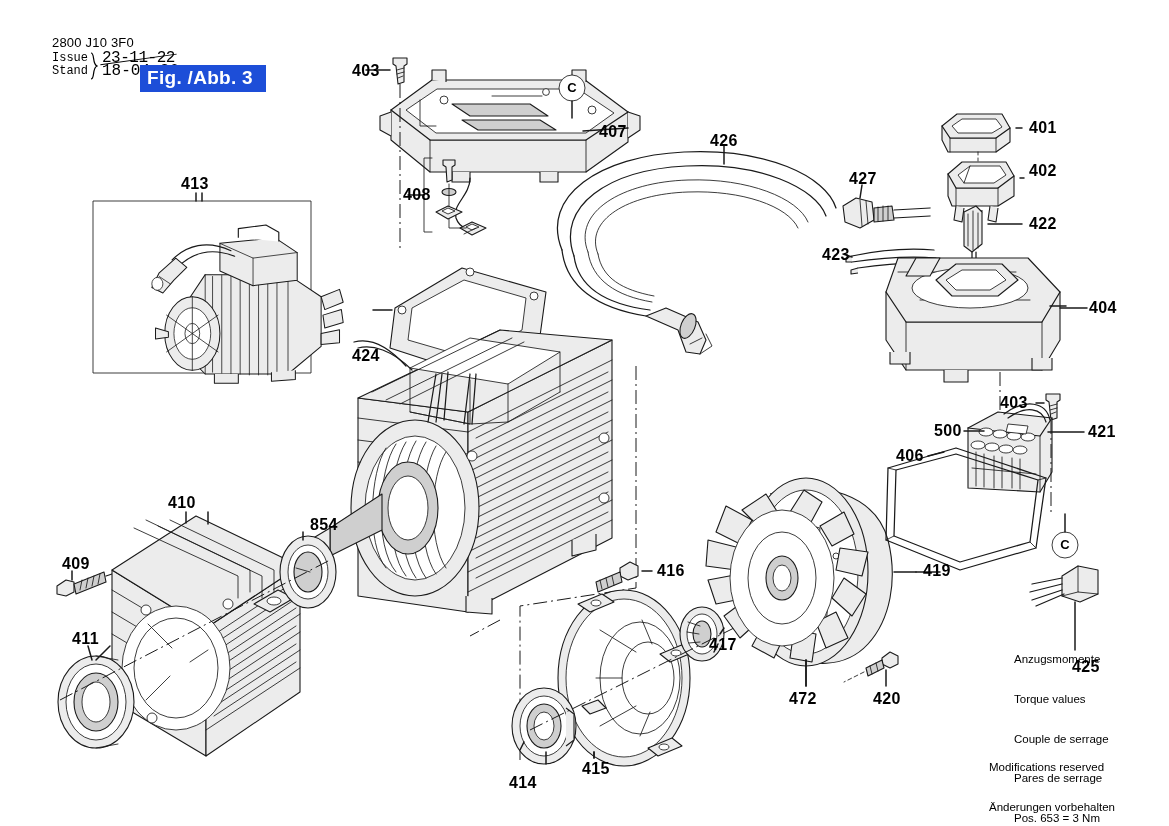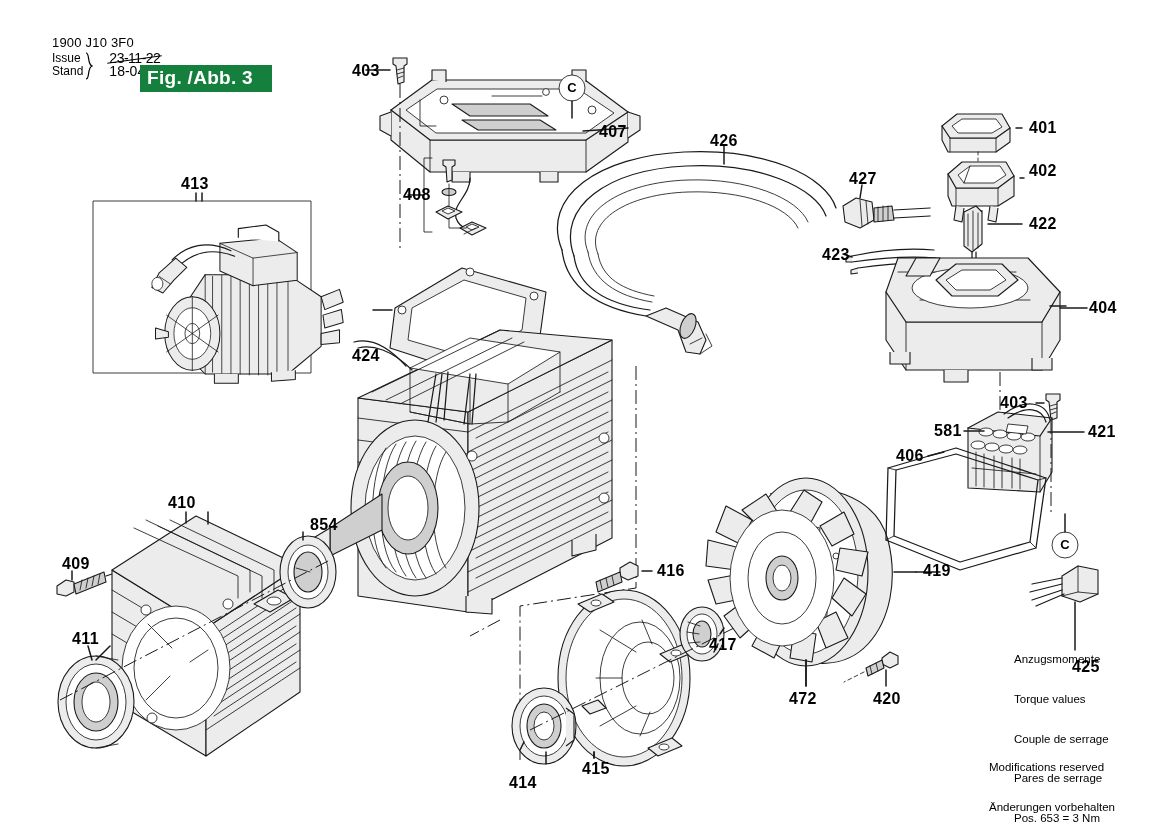--- a/index.html
+++ b/index.html
@@ -6,32 +6,32 @@
   body{
     width:1169px;height:826px;position:relative;overflow:hidden;
     font-family:"Liberation Sans",sans-serif;color:#000;
   }
   #sheet{position:absolute;inset:0;}
   svg.layer{position:absolute;left:0;top:0;width:1169px;height:826px;}
 
   
   .hdr{position:absolute;left:52px;top:36px;}
   .hdr-code{font-size:13px;font-weight:400;letter-spacing:.2px;line-height:14px;}
-  .hdr-row{display:flex;align-items:flex-start;margin-top:2px;}
+  .hdr-row{display:flex;align-items:flex-start;margin-top:2px;font-family:Liberation Mono, monospace;}
   .hdr-labels{font-size:12px;line-height:13px;}
   .hdr-brace{font-size:12px;line-height:13px;margin-left:1px;}
-  .hdr-dates{font-size:14px;line-height:13px;margin-left:16px;position:relative;}
+  .hdr-dates{font-size:16px;line-height:13px;margin-left:4px;position:relative;}
   .struck{position:relative;display:inline-block;letter-spacing:-.5px;}
   .struck::after{
     content:"";position:absolute;left:-2px;right:-2px;top:50%;
     border-top:1.6px solid #000;transform:rotate(-8deg);
   }
   .figbox{
-    position:absolute;left:140px;top:65px;background:#15803d;color:#fff;
-    font-size:19px;font-weight:bold;padding:3px 19px 4px 7px;letter-spacing:.3px;
+    position:absolute;left:140px;top:65px;background:#1d4ed8;color:#fff;
+    font-size:19px;font-weight:bold;padding:3px 13px 4px 7px;letter-spacing:.3px;
     line-height:20px;
   }
 
   
   .pn{
     position:absolute;font-size:16px;font-weight:bold;letter-spacing:.4px;
     white-space:nowrap;line-height:16px;
   }
 
   
@@ -44,21 +44,21 @@
     position:absolute;font-size:13px;font-weight:bold;
     width:22px;height:22px;line-height:22px;text-align:center;
   }
 </style>
 </head>
 <body>
 
 <div id="sheet">
 
   <div class="hdr">
-    <div class="hdr-code">1900 J10 3F0</div>
+    <div class="hdr-code">2800 J10 3F0</div>
     <div class="hdr-row">
       <div class="hdr-labels">
         <div>Issue</div>
         <div>Stand</div>
       </div>
       <div class="hdr-brace">
         <svg width="9" height="28" viewBox="0 0 9 28">
           <path d="M2 1 C6 1 3 12 8 14 C3 16 6 27 2 27" fill="none" stroke="#000" stroke-width="1.2"></path>
         </svg>
       </div>
@@ -686,21 +686,21 @@
   <div class="pn" style="left:849px;top:171px;">427</div>
   <div class="pn" style="left:822px;top:247px;">423</div>
   <div class="pn" style="left:1029px;top:120px;">401</div>
   <div class="pn" style="left:1029px;top:163px;">402</div>
   <div class="pn" style="left:1029px;top:216px;">422</div>
   <div class="pn" style="left:1089px;top:300px;">404</div>
   <div class="pn" style="left:181px;top:176px;">413</div>
   <div class="pn" style="left:352px;top:302px;margin-top:46px;">424</div>
   <div class="pn" style="left:1000px;top:395px;">403</div>
   <div class="pn" style="left:1088px;top:424px;">421</div>
-  <div class="pn" style="left:934px;top:423px;">581</div>
+  <div class="pn" style="left:934px;top:423px;">500</div>
   <div class="pn" style="left:896px;top:448px;">406</div>
   <div class="pn" style="left:1056px;top:659px;margin-left:16px;">425</div>
   <div class="pn" style="left:168px;top:495px;">410</div>
   <div class="pn" style="left:288px;top:517px;margin-left:22px;">854</div>
   <div class="pn" style="left:62px;top:556px;">409</div>
   <div class="pn" style="left:72px;top:631px;">411</div>
   <div class="pn" style="left:657px;top:563px;">416</div>
   <div class="pn" style="left:709px;top:637px;">417</div>
   <div class="pn" style="left:923px;top:563px;">419</div>
   <div class="pn" style="left:789px;top:691px;">472</div>

